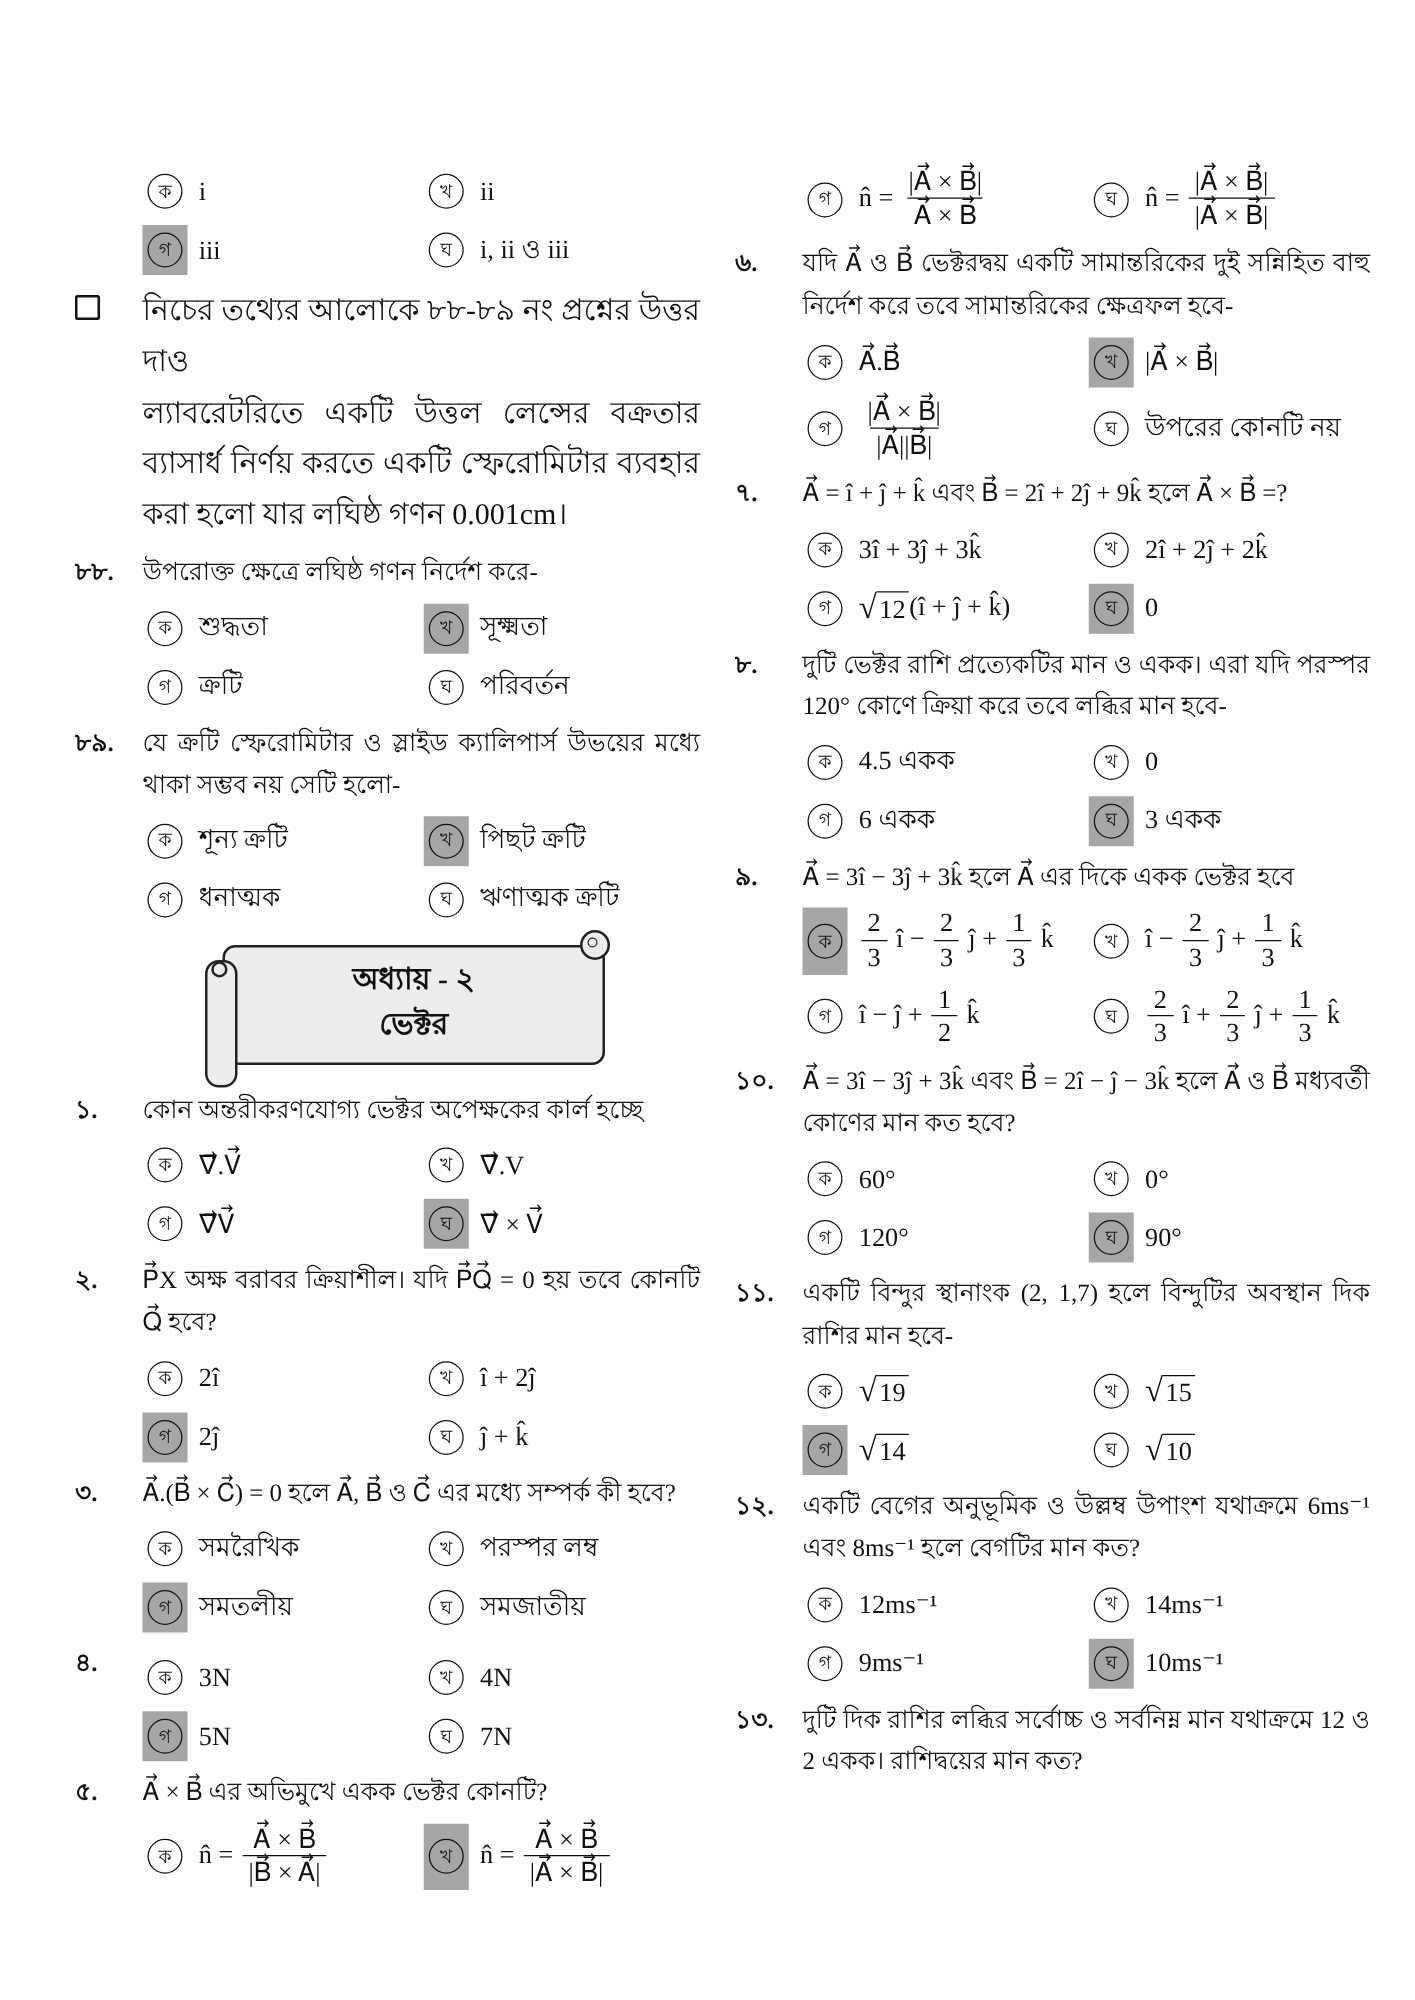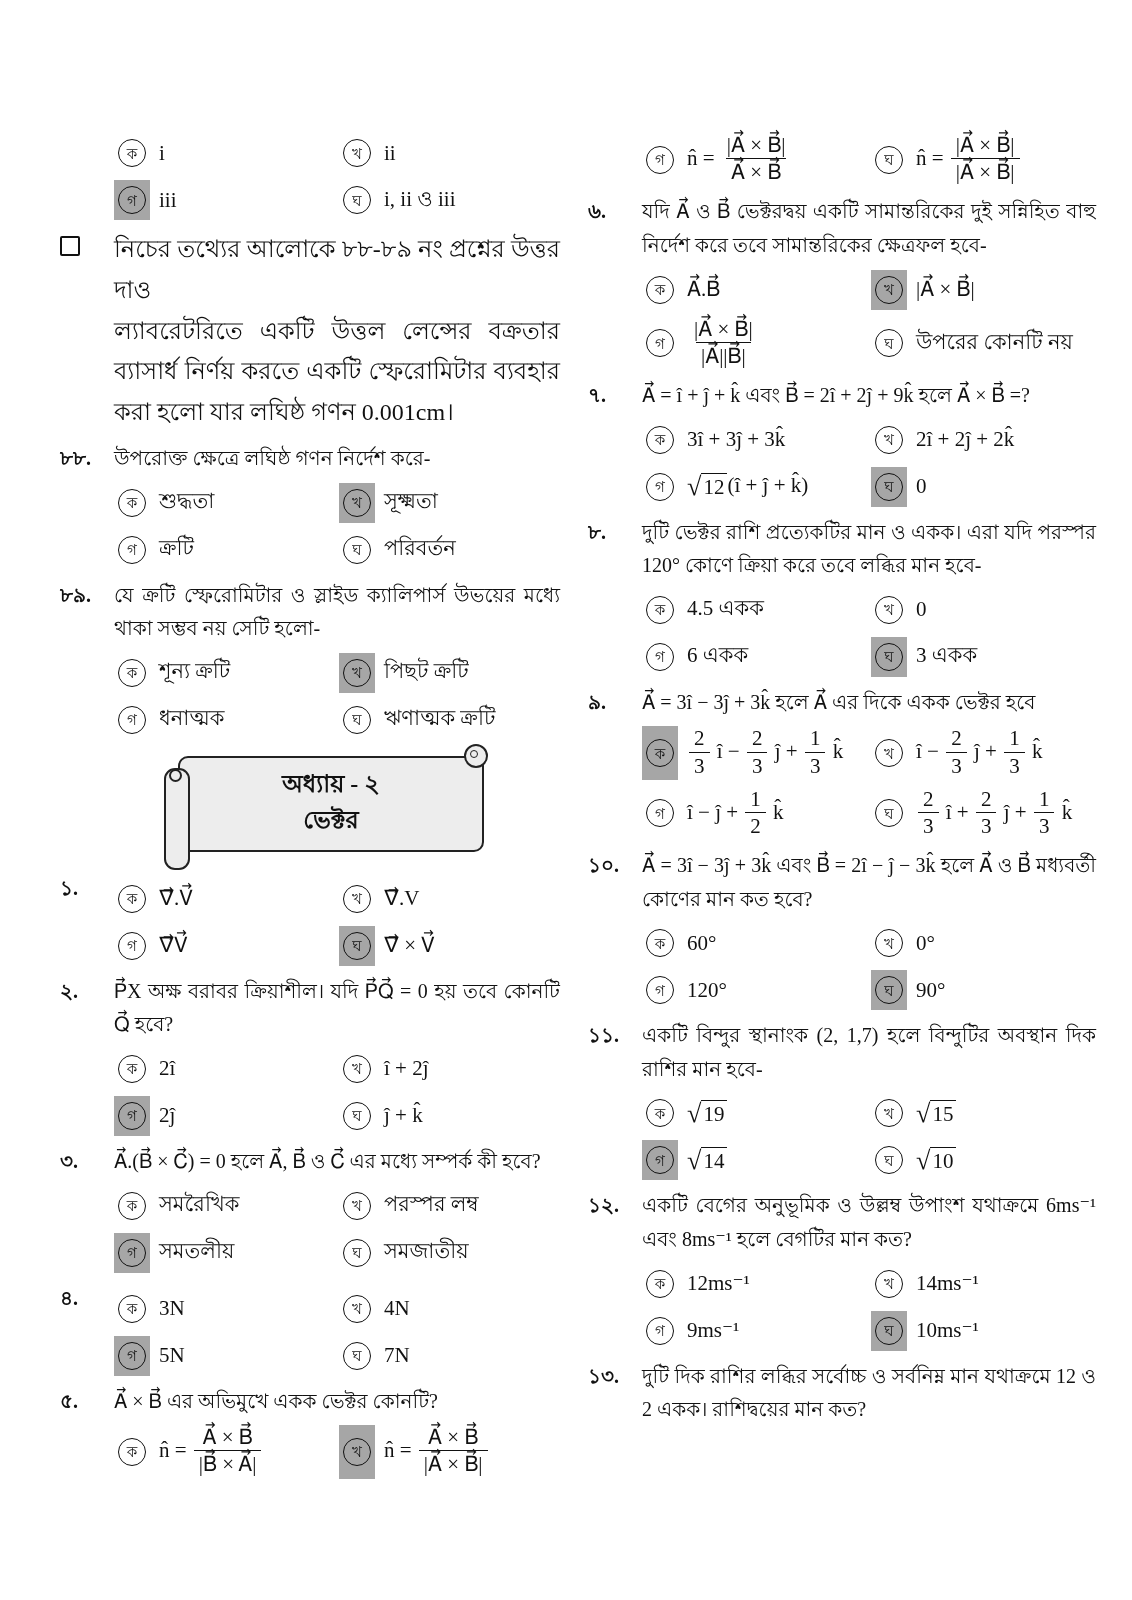--- a/index.html
+++ b/index.html
@@ -25,21 +25,21 @@
   .chip{
     width:26px;height:26px;border:1.6px solid #111;border-radius:50%;
     display:flex;align-items:center;justify-content:center;
     font-size:15px;line-height:1;flex:none;background:transparent;
     font-family:"Liberation Sans","DejaVu Sans",sans-serif;
   }
 
   .fr{display:inline-flex;flex-direction:column;align-items:center;vertical-align:middle;margin:0 2px;text-align:center;}
   .fr .num{padding:0 5px;line-height:1.2;}
   .fr .den{border-top:1.6px solid #111;padding:1px 5px;line-height:1.2;}
-  .sq{display:inline-flex;align-items:flex-end;vertical-align:middle;}
+  .sq{display:inline-flex;align-items:flex-start;vertical-align:middle;}
   .sq::before{content:"\221A";font-size:1.25em;line-height:1;}
   .sq .sqv{display:inline-block;border-top:1.6px solid #111;padding:1px 3px 0 2px;line-height:1.2;}
 
   .note{display:flex;margin-bottom:9px;}
   .note-bullet{flex:0 0 54px;padding-top:7px;}
   .sqicon{width:16px;height:16px;border:2.6px solid #111;border-radius:2px;display:inline-block;}
   .note-body{flex:1;font-size:24px;line-height:1.7;text-align:justify;}
 
   .banner-outer{display:flex;justify-content:center;margin:16px 0 20px 28px;}
   .banner{position:relative;width:320px;border-radius:26px;}
@@ -179,20 +179,21 @@
             <span class="banner-curl"></span>
             <div class="banner-plate">
               <div class="banner-l1">অধ্যায় - ২</div>
               <div class="banner-l2">ভেক্টর</div>
             </div>
           </div>
         </div>
         <div class="q">
           <div class="qnum">১.</div>
           <div class="qbody">
+            <div class="qst"><span class="mtx">কোন অন্তরীকরণযোগ্য ভেক্টর অপেক্ষকের কার্ল হচ্ছে</span></div>
             <div class="opts">
               <div class="opt">
                 <span class="chipw">
                   <span class="chip">ক</span>
                 </span>
                 <span class="optc"><span class="mtx">∇⃗.V⃗</span></span>
               </div>
               <div class="opt">
                 <span class="chipw">
                   <span class="chip">খ</span>

